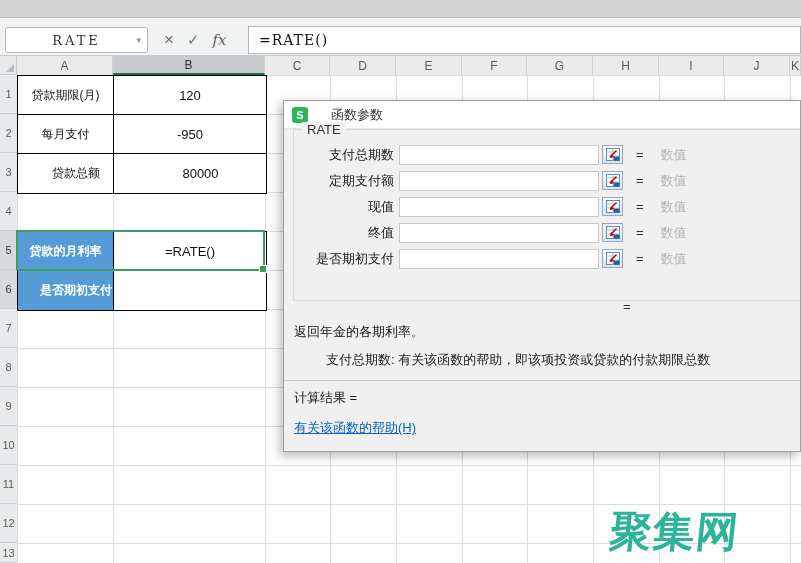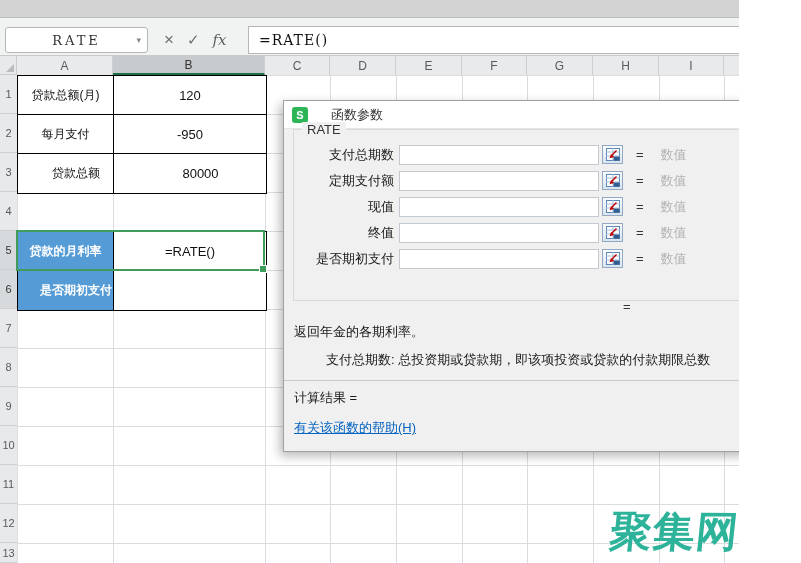--- a/index.html
+++ b/index.html
@@ -1,16 +1,16 @@
 <!DOCTYPE html>
 <html><head>
 <meta charset="utf-8">
 <style>
   html,body{margin:0;padding:0;}
-  .screen{position:relative;width:739px;height:563px;overflow:hidden;background:#0c4a6e;
+  .screen{position:relative;width:801px;height:563px;overflow:hidden;background:#0c4a6e;
           font-family:"Liberation Sans",sans-serif;font-size:13px;color:#222;}
   
   .top-strip{position:absolute;left:0;top:0;width:801px;height:18px;background:#d3d3d3;border-bottom:1px solid #bdbdbd;box-sizing:border-box;}
   .formula-row{position:absolute;left:0;top:18px;width:801px;height:38px;background:#f1f2f2;border-bottom:1px solid #c6c8ca;box-sizing:border-box;}
   .name-box{position:absolute;left:5px;top:9px;width:143px;height:26px;background:#fff;border:1px solid #b4b6b8;border-radius:3px;
             display:flex;align-items:center;justify-content:center;font-family:"DejaVu Serif",serif;letter-spacing:3px;font-size:13px;color:#333;box-sizing:border-box;}
   .nb-arrow{position:absolute;right:6px;top:7px;font-size:9px;color:#8a8a8a;letter-spacing:0;}
   .fb-icons{position:absolute;left:164px;top:9px;width:82px;height:26px;display:flex;align-items:center;gap:13px;color:#6e6e6e;}
   .fb-x{font-size:17px;}
   .fb-check{font-size:15px;}
@@ -140,21 +140,21 @@
     <div class="rowhead sel" style="top:214px;height:39px">6</div>
     <div class="rowhead" style="top:253px;height:39px">7</div>
     <div class="rowhead" style="top:292px;height:39px">8</div>
     <div class="rowhead" style="top:331px;height:39px">9</div>
     <div class="rowhead" style="top:370px;height:39px">10</div>
     <div class="rowhead" style="top:409px;height:39px">11</div>
     <div class="rowhead" style="top:448px;height:39px">12</div>
     <div class="rowhead" style="top:487px;height:20px">13</div>
 
     <div class="tbl" style="left:17px;top:19px">
-      <div class="cell">贷款总额(月)</div>
+      <div class="cell">贷款期限(月)</div>
       <div class="cell last-col num">120</div>
       <div class="cell">每月支付</div>
       <div class="cell last-col num">-950</div>
       <div class="cell last-row">贷款总额</div>
       <div class="cell last-col last-row num">80000</div>
     </div>
 
     <div class="tbl" style="left:17px;top:175px">
       <div class="cell blue">贷款的月利率</div>
       <div class="cell last-col num">=RATE()</div>
@@ -265,21 +265,21 @@
           </button>
           <span class="feq">=</span>
           <span class="fhint">数值</span>
         </div>
 
       </div>
     </div>
 
     <div class="lone-eq">=</div>
     <div class="dlg-desc">返回年金的各期利率。</div>
-    <div class="dlg-param">支付总期数:  总投资期或贷款期，即该项投资或贷款的付款期限总数</div>
+    <div class="dlg-param">支付总期数:  有关该函数的帮助，即该项投资或贷款的付款期限总数</div>
     <div class="dlg-divider"></div>
     <div class="dlg-result">计算结果  =</div>
     <a class="dlg-help">有关该函数的帮助(H)</a>
   </div>
 
   <div class="watermark">聚集网</div>
 
 </div>
 
 </body></html>

